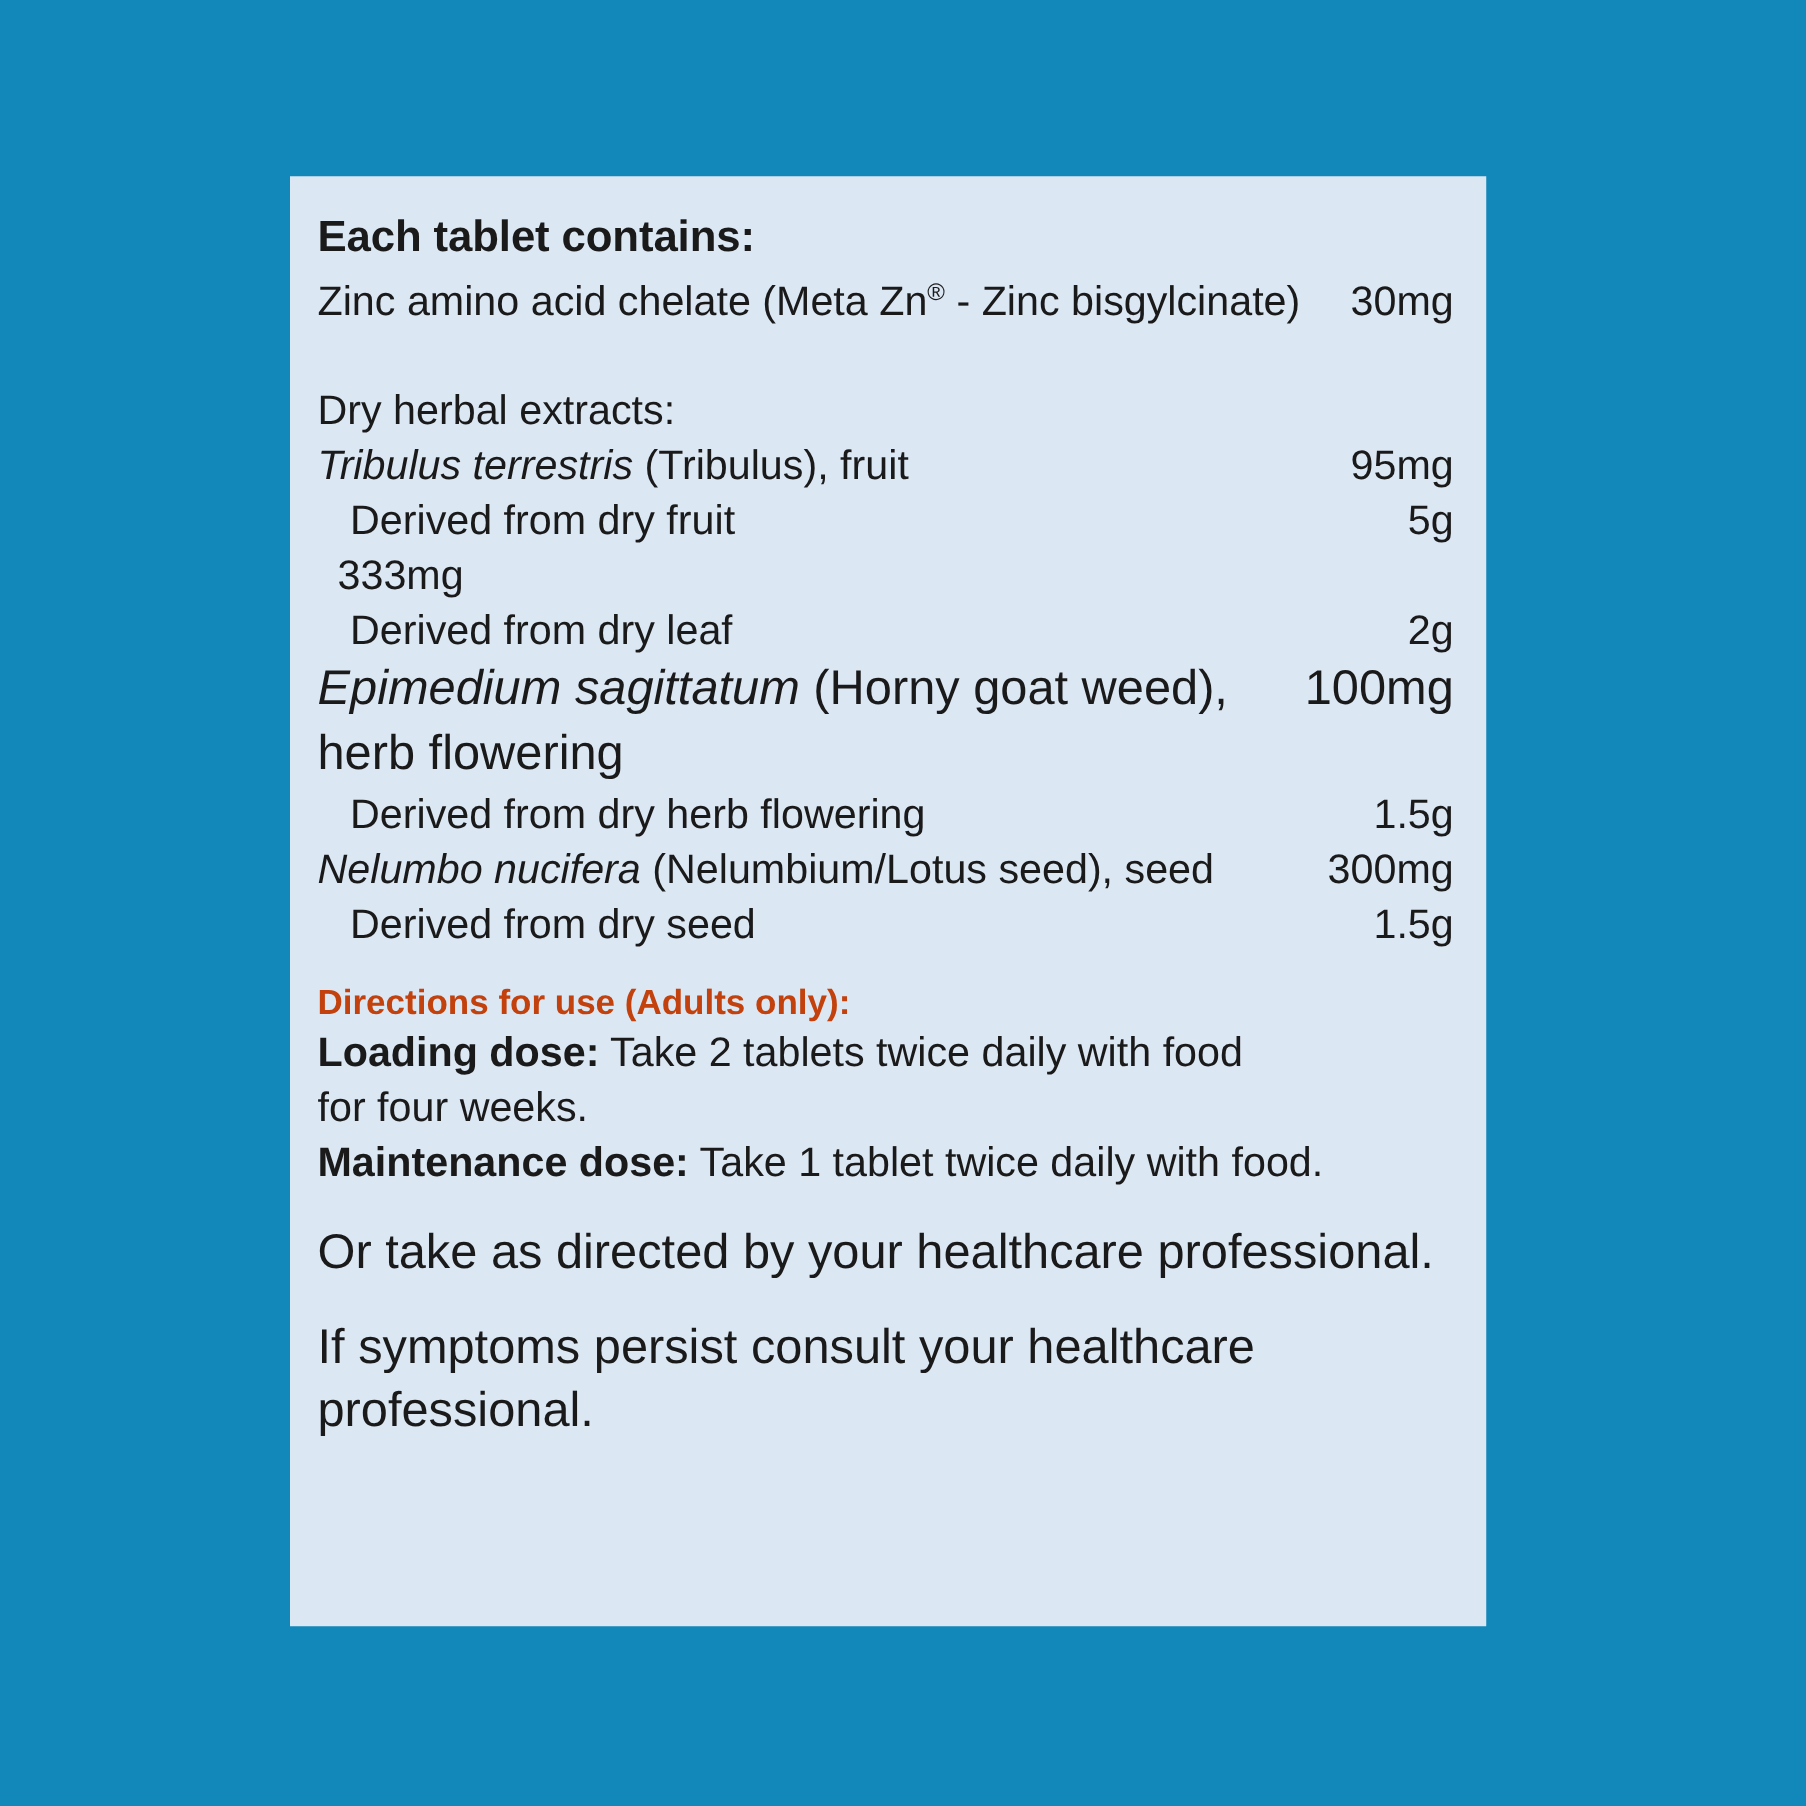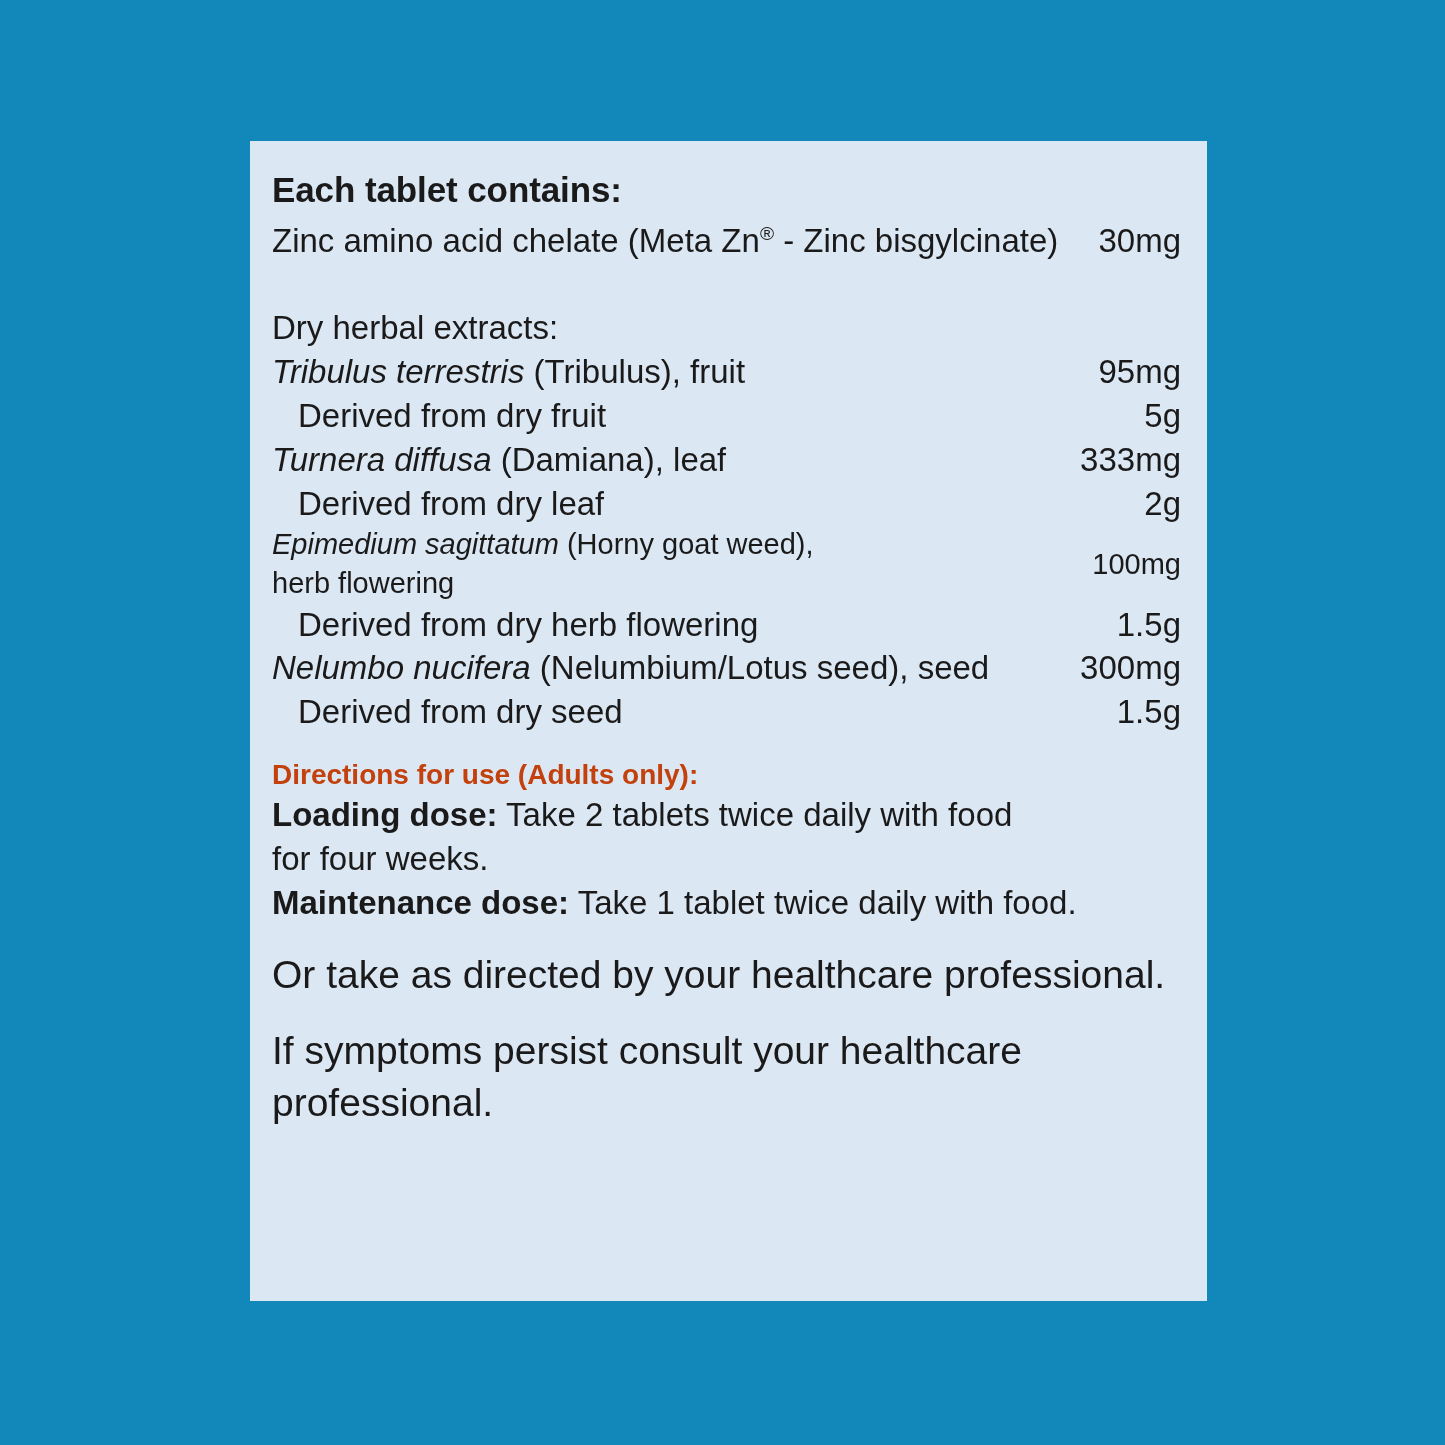--- a/index.html
+++ b/index.html
@@ -8,21 +8,21 @@
   }
   body {
     width: 1445px;
     height: 1445px;
     background: #1287ba;
     font-family: "Liberation Sans", sans-serif;
     -webkit-font-smoothing: antialiased;
   }
   .panel {
     position: absolute;
-    left: 250px;
+    left: 232px;
     top: 141px;
     width: 957px;
     height: 1160px;
     background: #dce7f4;
     box-sizing: border-box;
     padding: 26px 26px 0 22px;
     overflow: hidden;
   }
   .heading {
     font-size: 35px;
@@ -86,22 +86,22 @@
   }
   .para {
     font-size: 39px;
     color: #1a1a1a;
     line-height: 1.33;
     margin-top: 24px;
   }
   .wrapped {
     display: flex;
     justify-content: space-between;
-    align-items: center;
-    font-size: 29px;
+    align-items: flex-start;
+    font-size: 39px;
     color: #1a1a1a;
     line-height: 1.33;
   }
   .wrapped .namecol {
     flex: 1 1 auto;
   }
   .wrapped .amt {
     flex: 0 0 auto;
     padding-left: 16px;
     white-space: nowrap;
@@ -128,21 +128,20 @@
       <span class="name"><span class="ital">Tribulus terrestris</span><span> (Tribulus), fruit</span></span>
       <span class="amt">95mg</span>
     </div>
 
     <div class="row indent">
       <span class="name">Derived from dry fruit</span>
       <span class="amt">5g</span>
     </div>
 
     <div class="row">
-      <span class="name"><span class="ital">Turnera diffusa</span><span> (Damiana), leaf</span></span>
       <span class="amt">333mg</span>
     </div>
 
     <div class="row indent">
       <span class="name">Derived from dry leaf</span>
       <span class="amt">2g</span>
     </div>
 
     <div class="wrapped">
       <span class="namecol">

